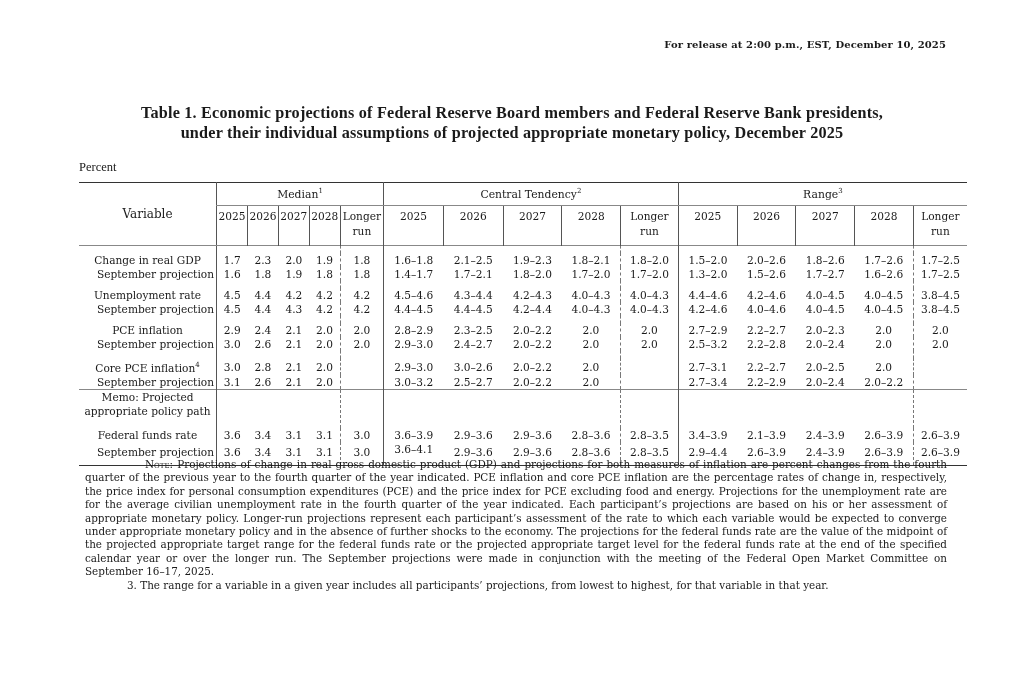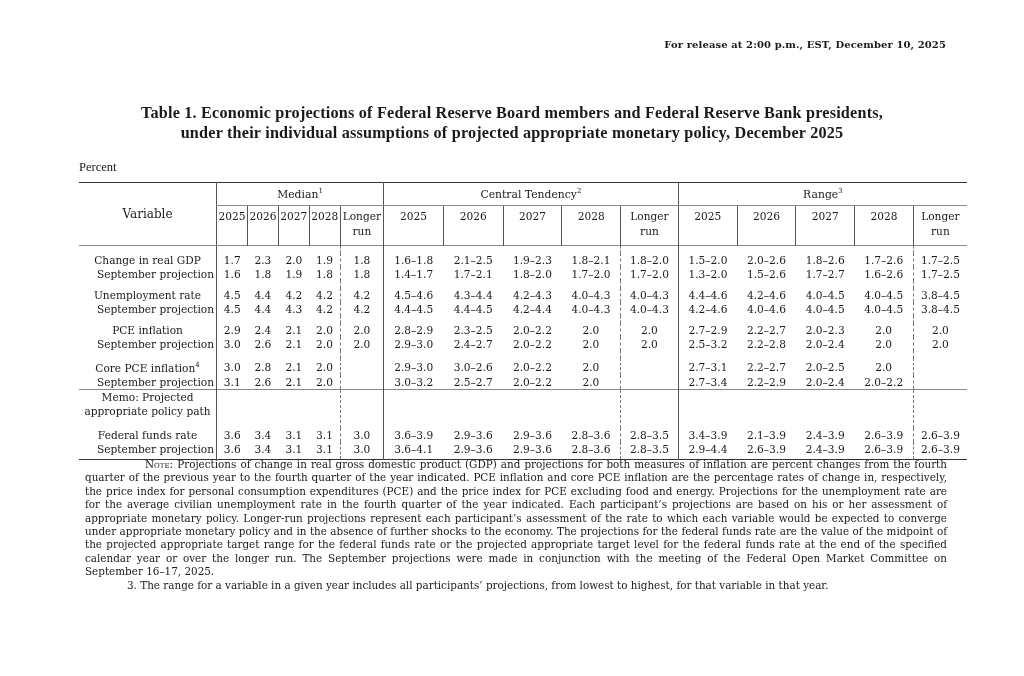--- a/index.html
+++ b/index.html
@@ -342,21 +342,21 @@
         <td>2.6–3.9</td>
         <td class="dash">2.6–3.9</td>
       </tr>
       <tr class="r rule-bot" style="border-bottom: 1.5px solid rgb(51, 51, 51);">
         <td class="label sub" style="padding-bottom: 3px;"><span>September projection</span></td>
         <td class="vline" style="padding-bottom: 3px;">3.6</td>
         <td style="padding-bottom: 3px;">3.4</td>
         <td style="padding-bottom: 3px;">3.1</td>
         <td style="padding-bottom: 3px;">3.1</td>
         <td class="dash" style="padding-bottom: 3px;">3.0</td>
-        <td class="vline" style="padding-bottom: 3px;">3.6–4.1</td>
+        <td class="vline" style="padding-bottom: 9px;">3.6–4.1</td>
         <td style="padding-bottom: 3px;">2.9–3.6</td>
         <td style="padding-bottom: 3px;">2.9–3.6</td>
         <td style="padding-bottom: 3px;">2.8–3.6</td>
         <td class="dash" style="padding-bottom: 3px;">2.8–3.5</td>
         <td class="vline" style="padding-bottom: 3px; margin-left: 40px;">2.9–4.4</td>
         <td style="padding-bottom: 3px;">2.6–3.9</td>
         <td style="padding-bottom: 3px;">2.4–3.9</td>
         <td style="padding-bottom: 3px;">2.6–3.9</td>
         <td class="dash" style="padding-bottom: 3px;">2.6–3.9</td>
       </tr>

